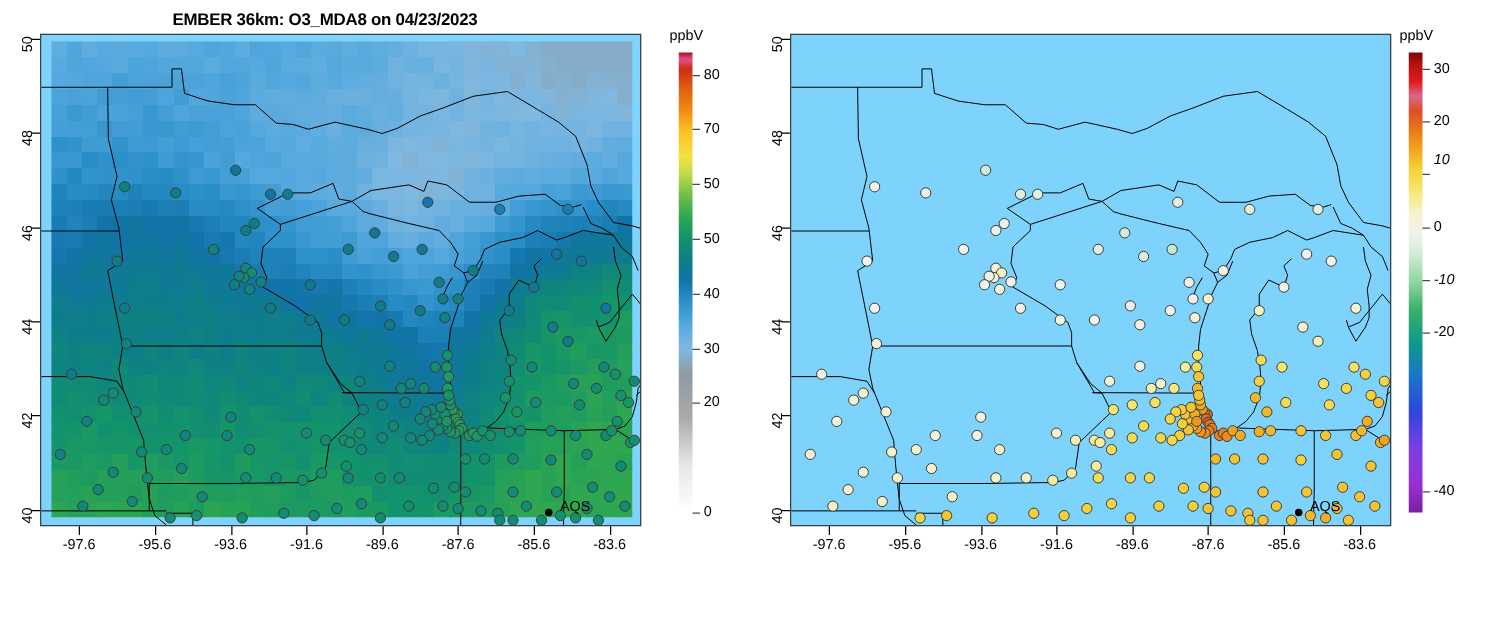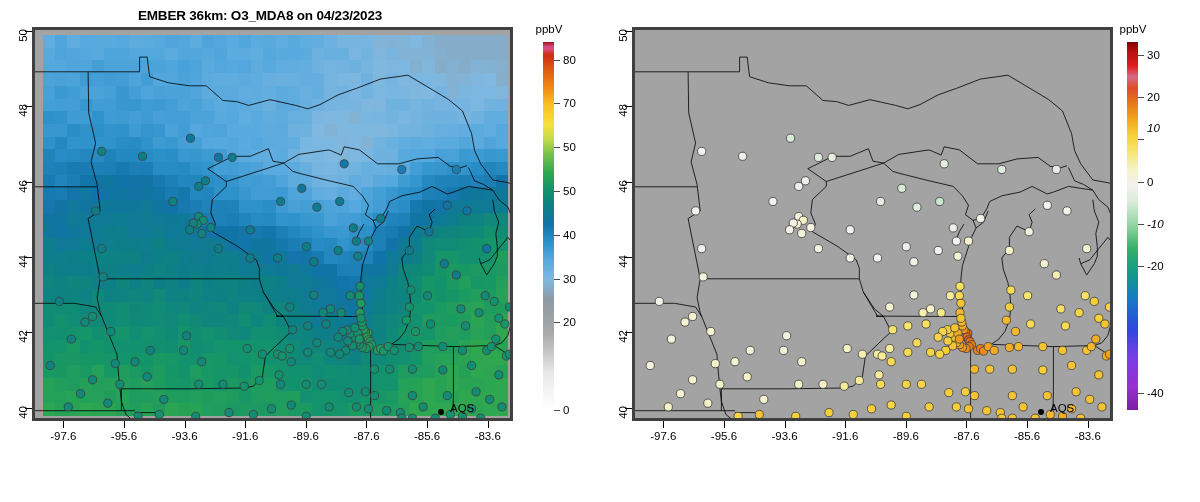--- a/index.html
+++ b/index.html
@@ -8,21 +8,21 @@
   .root{position:relative;width:1200px;height:388px;}
 
   .panel{position:absolute;top:0;height:502px;width:600px;}
   .panel-left{left:0;}
   .panel-right{left:600px;}
 
   .ptitle{position:absolute;top:8px;left:0;width:520px;text-align:center;
           font-size:13.5px;font-weight:bold;letter-spacing:-0.2px;}
 
   .plotbox{position:absolute;left:32px;top:27px;width:481px;height:394px;
-           border:3px solid #404040;box-sizing:border-box;background:#a3a3a3;
+           border:1px solid #404040;box-sizing:border-box;background:#7dd3fc;
            overflow:hidden;}
 
   .rasterwrap{position:absolute;left:8px;top:5px;width:465px;height:381px;overflow:hidden;}
   .rastersvg{display:block;width:465px;height:381px;}
 
   .mapsvg{position:absolute;left:0;top:0;width:479px;height:392px;overflow:visible;}
   .mapsvg path{fill:none;stroke:#000;stroke-width:0.8;}
 
   
   .axis-y{position:absolute;left:0;top:27px;width:32px;height:394px;}

